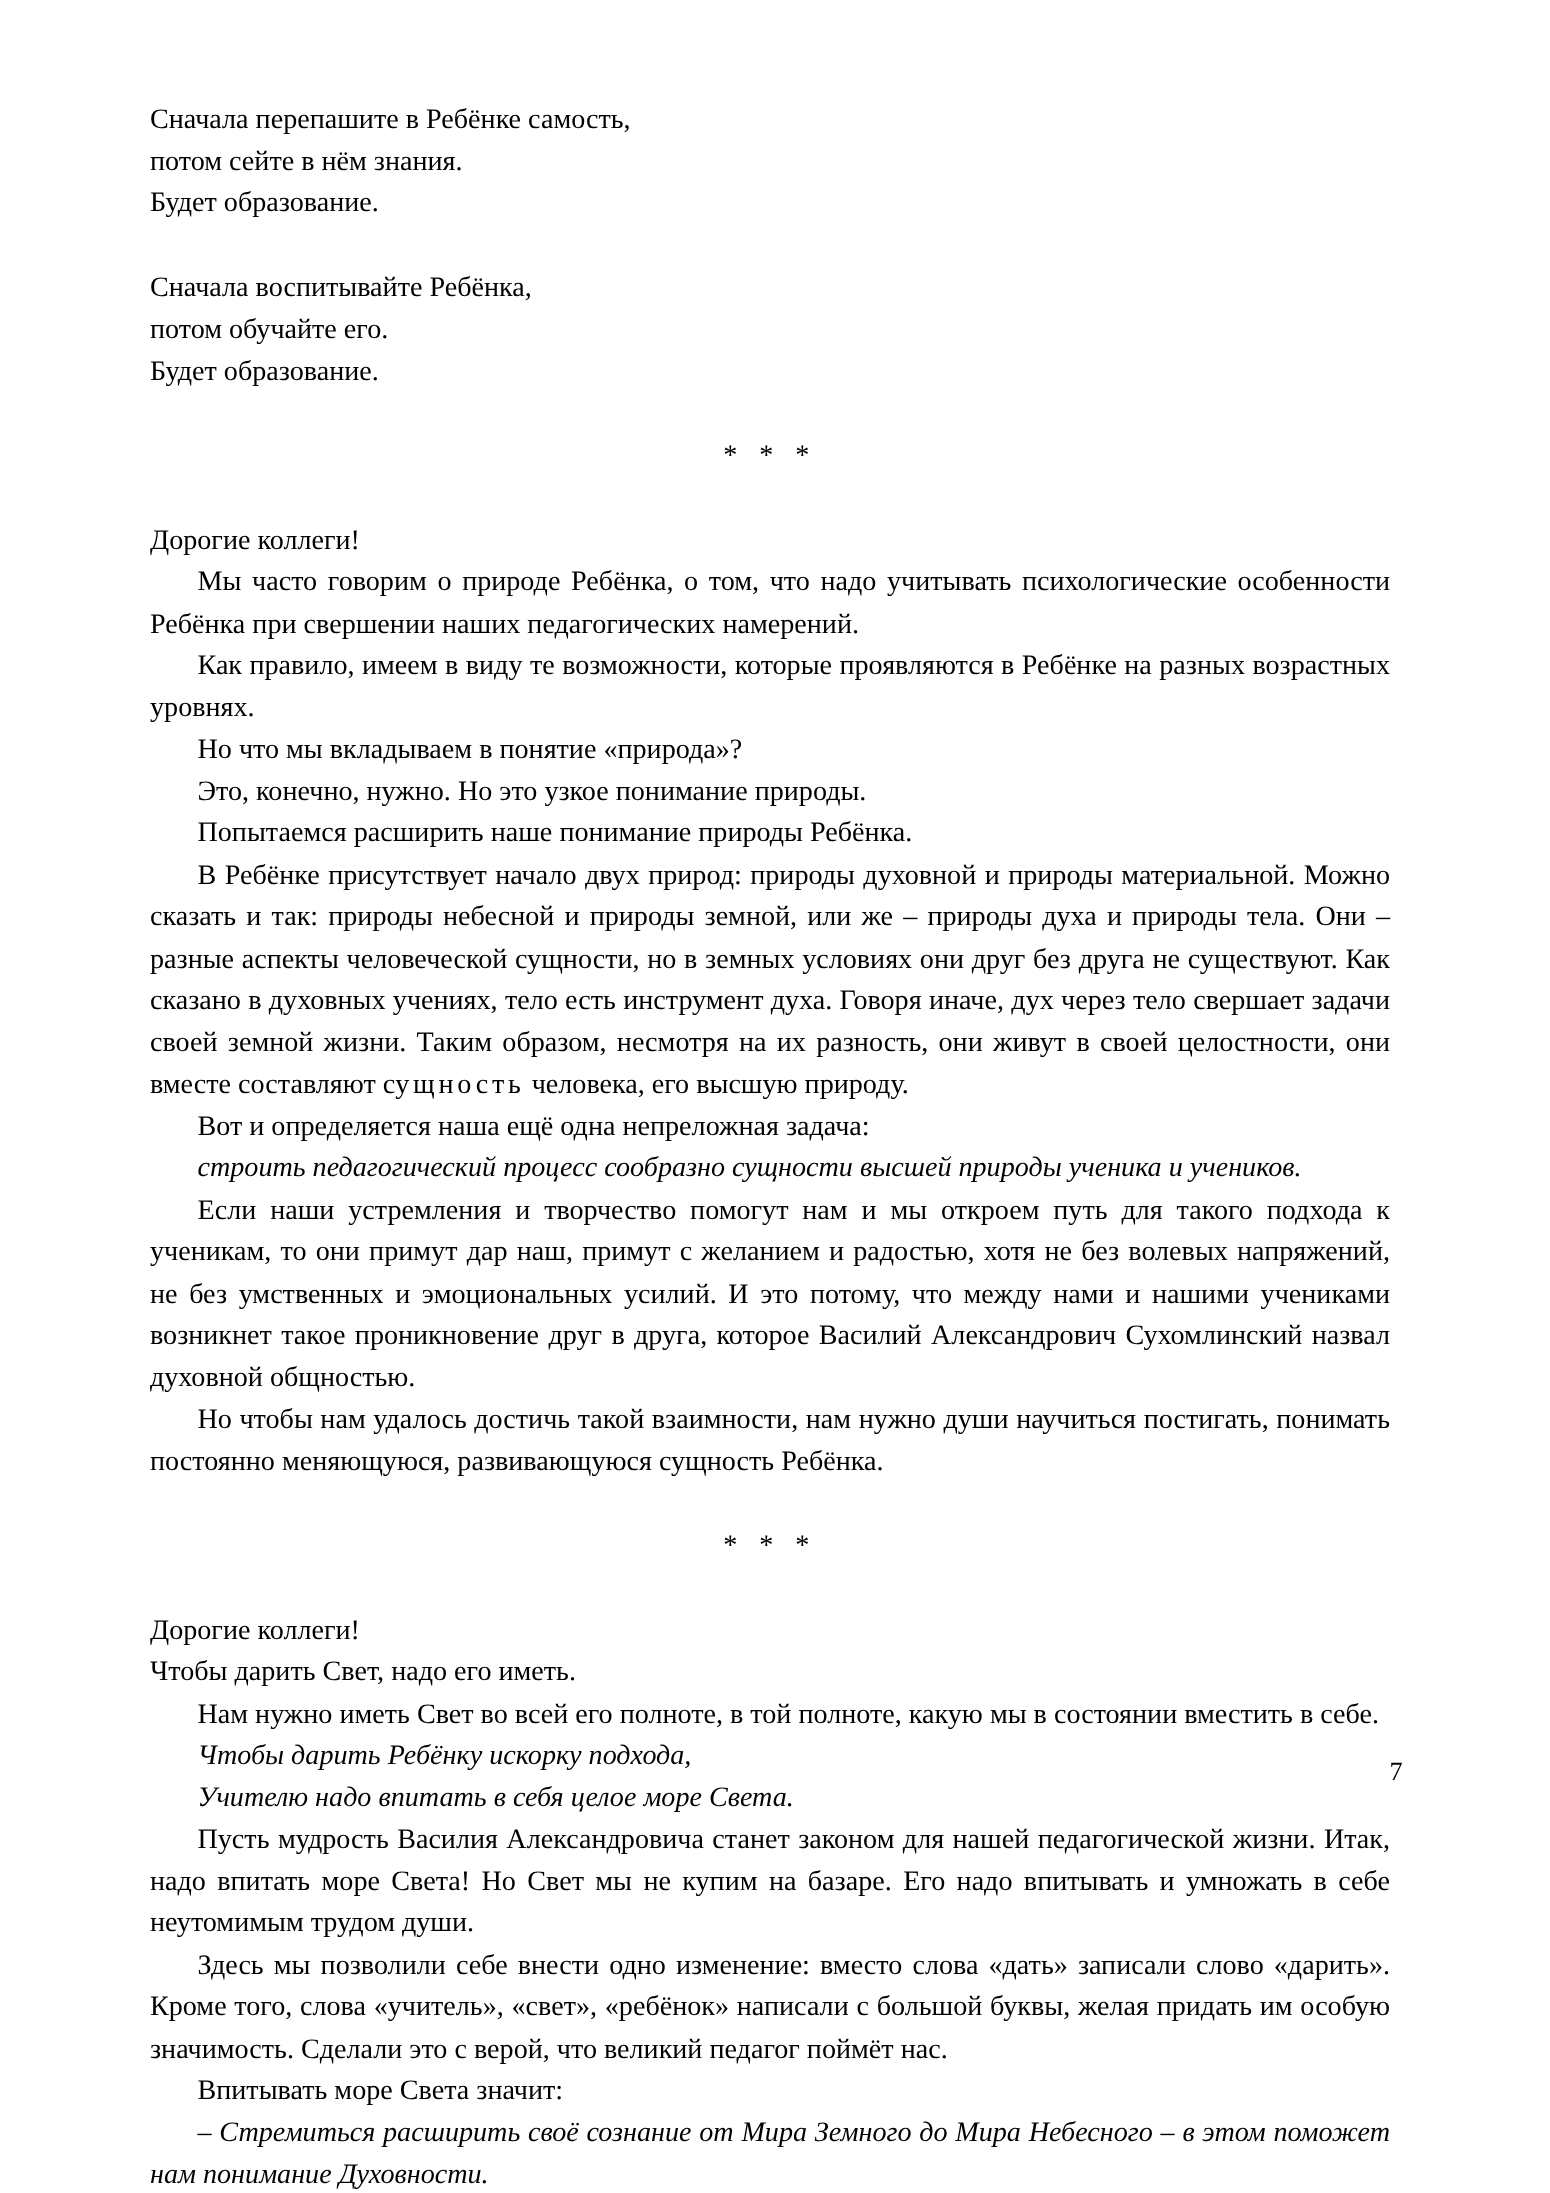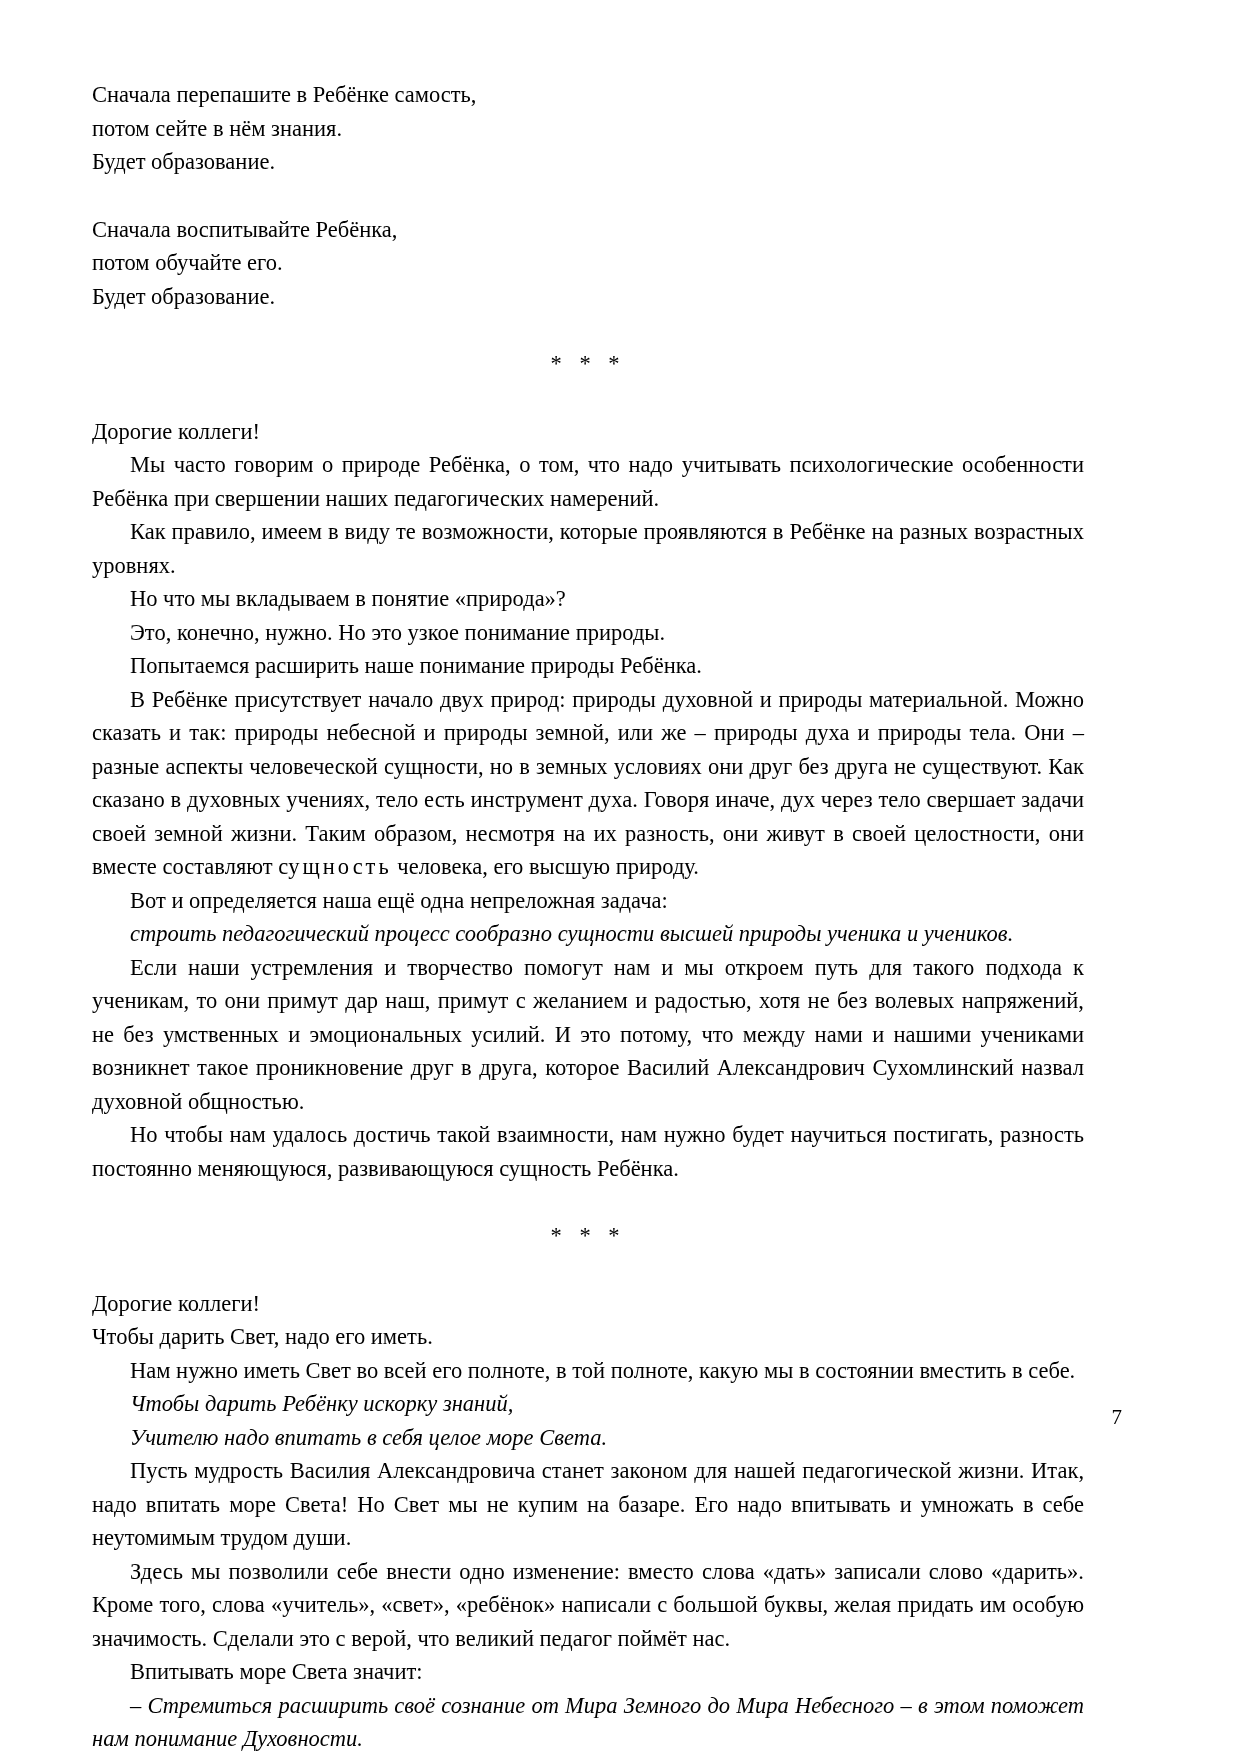--- a/index.html
+++ b/index.html
@@ -15,21 +15,21 @@
     position: relative;
     overflow: hidden;
   }
   .page {
     position: absolute;
     left: 0;
     top: 0;
     width: 1240px;
     height: 1482px;
     box-sizing: border-box;
-    padding: 78px 120px 60px 92px;
+    padding: 78px 120px 60px 120px;
   }
   .content {
     width: 992px;
   }
   p {
     margin: 0;
     font-size: 22.5px;
     line-height: 33.5px;
     text-align: justify;
     text-justify: inter-word;
@@ -101,32 +101,32 @@
     <p class="indent">Как правило, имеем в виду те возможности, которые проявляются в Ребёнке на разных возрастных уровнях.</p>
     <p class="indent">Но что мы вкладываем в понятие «природа»?</p>
     <p class="indent">Это, конечно, нужно. Но это узкое понимание природы.</p>
     <p class="indent">Попытаемся расширить наше понимание природы Ребёнка.</p>
 
     <p class="indent"><span>В Ребёнке присутствует начало двух природ: природы духовной и природы материальной. Можно сказать и так: природы небесной и природы земной, или же – природы духа и природы тела. Они – разные аспекты человеческой сущности, но в земных условиях они друг без друга не существуют. Как сказано в духовных учениях, тело есть инструмент духа. Говоря иначе, дух через тело свершает задачи своей земной жизни. Таким образом, несмотря на их разность, они живут в своей целостности, они вместе составляют с</span><span class="spaced">ущность</span><span> человека, его высшую природу.</span></p>
 
     <p class="indent">Вот и определяется наша ещё одна непреложная задача:</p>
     <p class="italic-just">строить педагогический процесс сообразно сущности высшей природы ученика и учеников.</p>
     <p class="indent">Если наши устремления и творчество помогут нам и мы откроем путь для такого подхода к ученикам, то они примут дар наш, примут с желанием и радостью, хотя не без волевых напряжений, не без умственных и эмоциональных усилий. И это потому, что между нами и нашими учениками возникнет такое проникновение друг в друга, которое Василий Александрович Сухомлинский назвал духовной общностью.</p>
-    <p class="indent">Но чтобы нам удалось достичь такой взаимности, нам нужно будет научиться постигать, разность постоянно меняющуюся, развивающуюся сущность Ребёнка.</p>
+    <p class="indent">Но чтобы нам удалось достичь такой взаимности, нам нужно души научиться постигать, понимать постоянно меняющуюся, развивающуюся сущность Ребёнка.</p>
 
     <div class="gap-m"></div>
 
     <p class="stars">* * *</p>
 
     <div class="gap-m"></div>
 
     <p class="noindent">Дорогие коллеги!</p>
     <p class="noindent">Чтобы дарить Свет, надо его иметь.</p>
     <p class="indent">Нам нужно иметь Свет во всей его полноте, в той полноте, какую мы в состоянии вместить в себе.</p>
-    <p class="italic">Чтобы дарить Ребёнку искорку знаний,</p>
+    <p class="italic">Чтобы дарить Ребёнку искорку подхода,</p>
     <p class="italic">Учителю надо впитать в себя целое море Света.</p>
     <p class="indent">Пусть мудрость Василия Александровича станет законом для нашей педагогической жизни. Итак, надо впитать море Света! Но Свет мы не купим на базаре. Его надо впитывать и умножать в себе неутомимым трудом души.</p>
     <p class="indent">Здесь мы позволили себе внести одно изменение: вместо слова «дать» записали слово «дарить». Кроме того, слова «учитель», «свет», «ребёнок» написали с большой буквы, желая придать им особую значимость. Сделали это с верой, что великий педагог поймёт нас.</p>
     <p class="indent">Впитывать море Света значит:</p>
     <p class="italic-just">– Стремиться расширить своё сознание от Мира Земного до Мира Небесного – в этом поможет нам понимание Духовности.</p>
 
   </div>
 
   <div class="page-number">7</div>
 </div>

